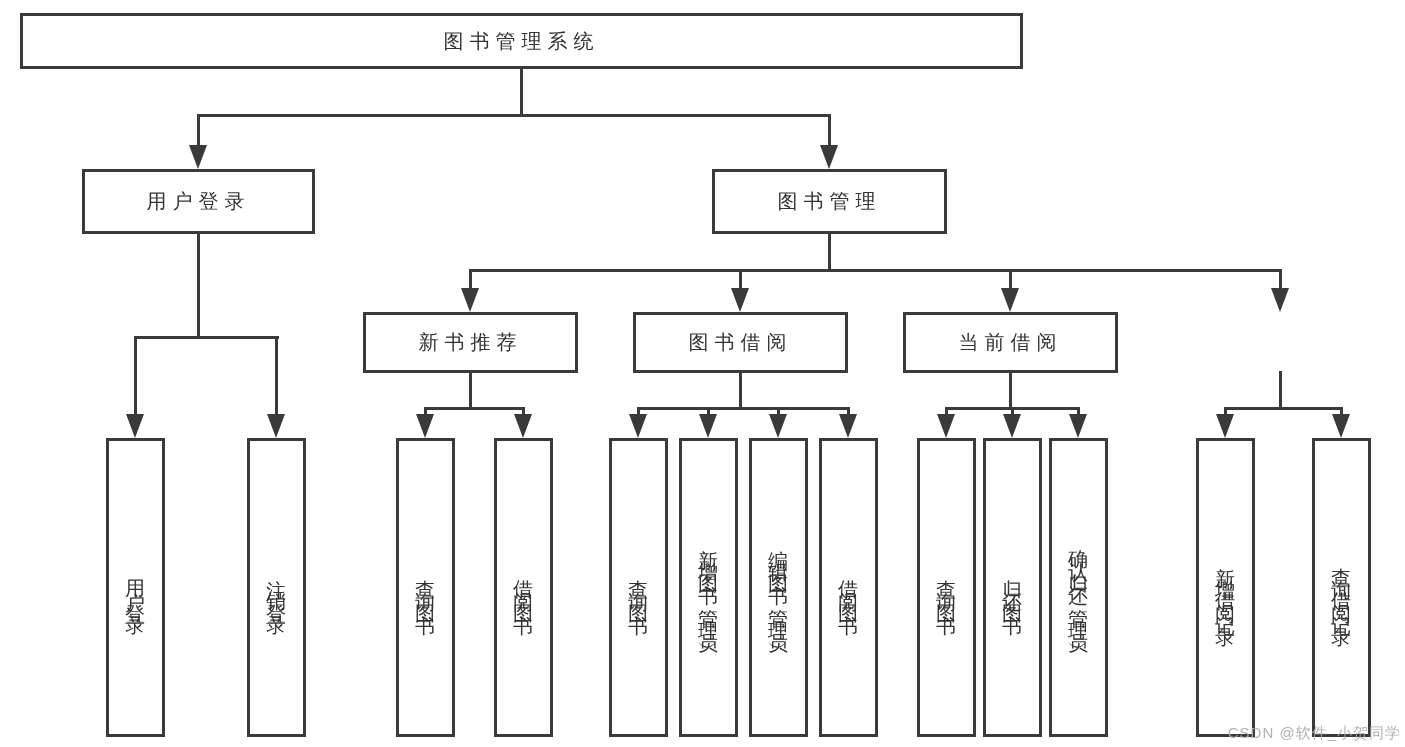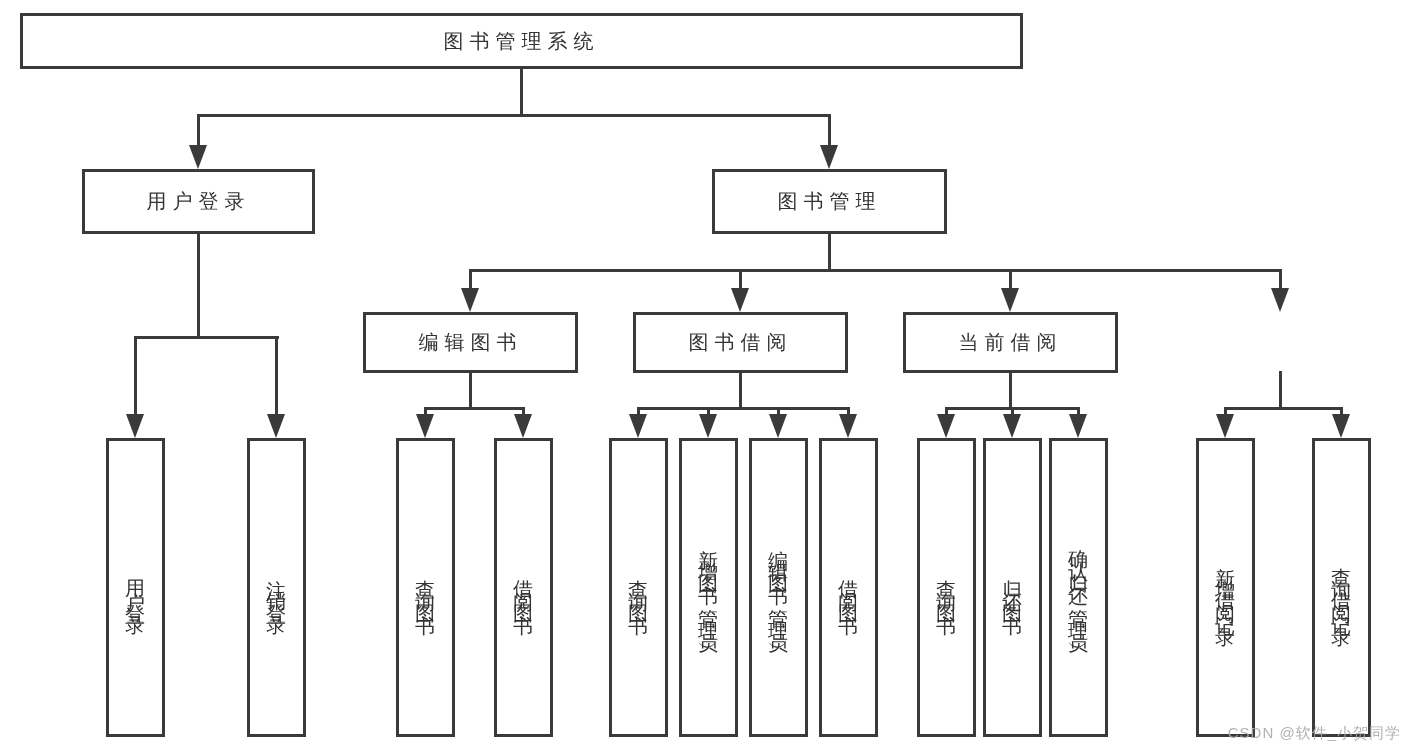--- a/index.html
+++ b/index.html
@@ -64,21 +64,21 @@
 </head>
 <body>
 
 <div class="canvas">
 
   <div class="box" style="left:20px;top:13px;width:1003px;height:56px;">图书管理系统</div>
 
   <div class="box" style="left:82px;top:169px;width:233px;height:65px;">用户登录</div>
   <div class="box" style="left:712px;top:169px;width:235px;height:65px;">图书管理</div>
 
-  <div class="box" style="left:363px;top:312px;width:215px;height:61px;">编辑图书</div>
+  <div class="box" style="left:363px;top:312px;width:215px;height:61px;">新书推荐</div>
   <div class="box" style="left:903px;top:312px;width:215px;height:61px;">当前借阅</div>
   <div class="box" style="left:633px;top:312px;width:215px;height:61px;">图书借阅</div>
 
   <div class="leaf" style="left:106px;">
     <span>用户登录</span>
     </div>
   <div class="leaf" style="left:247px;">
     <span>注销登录</span>
     </div>
 

